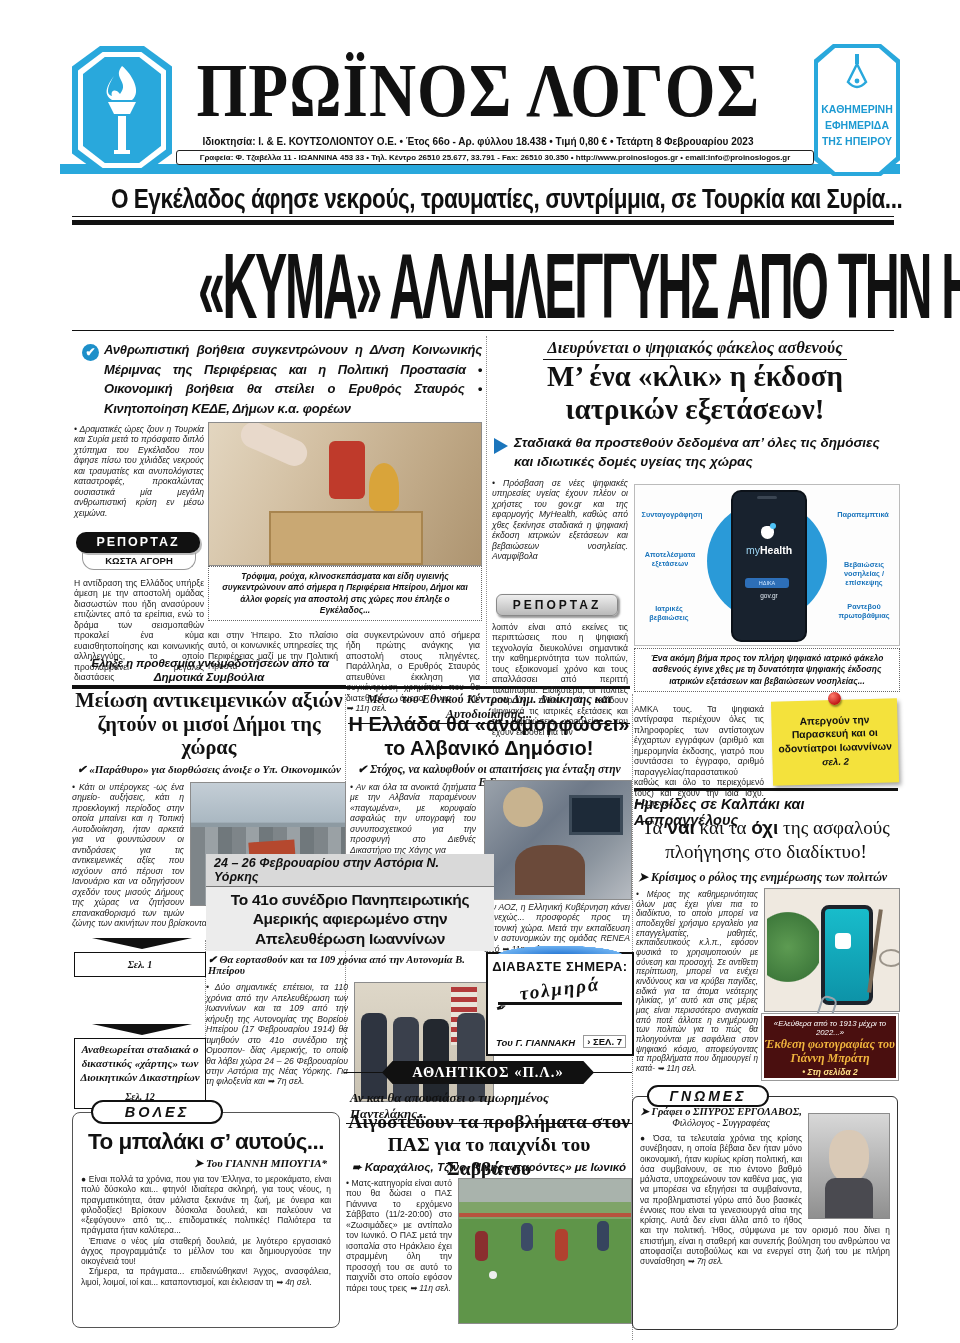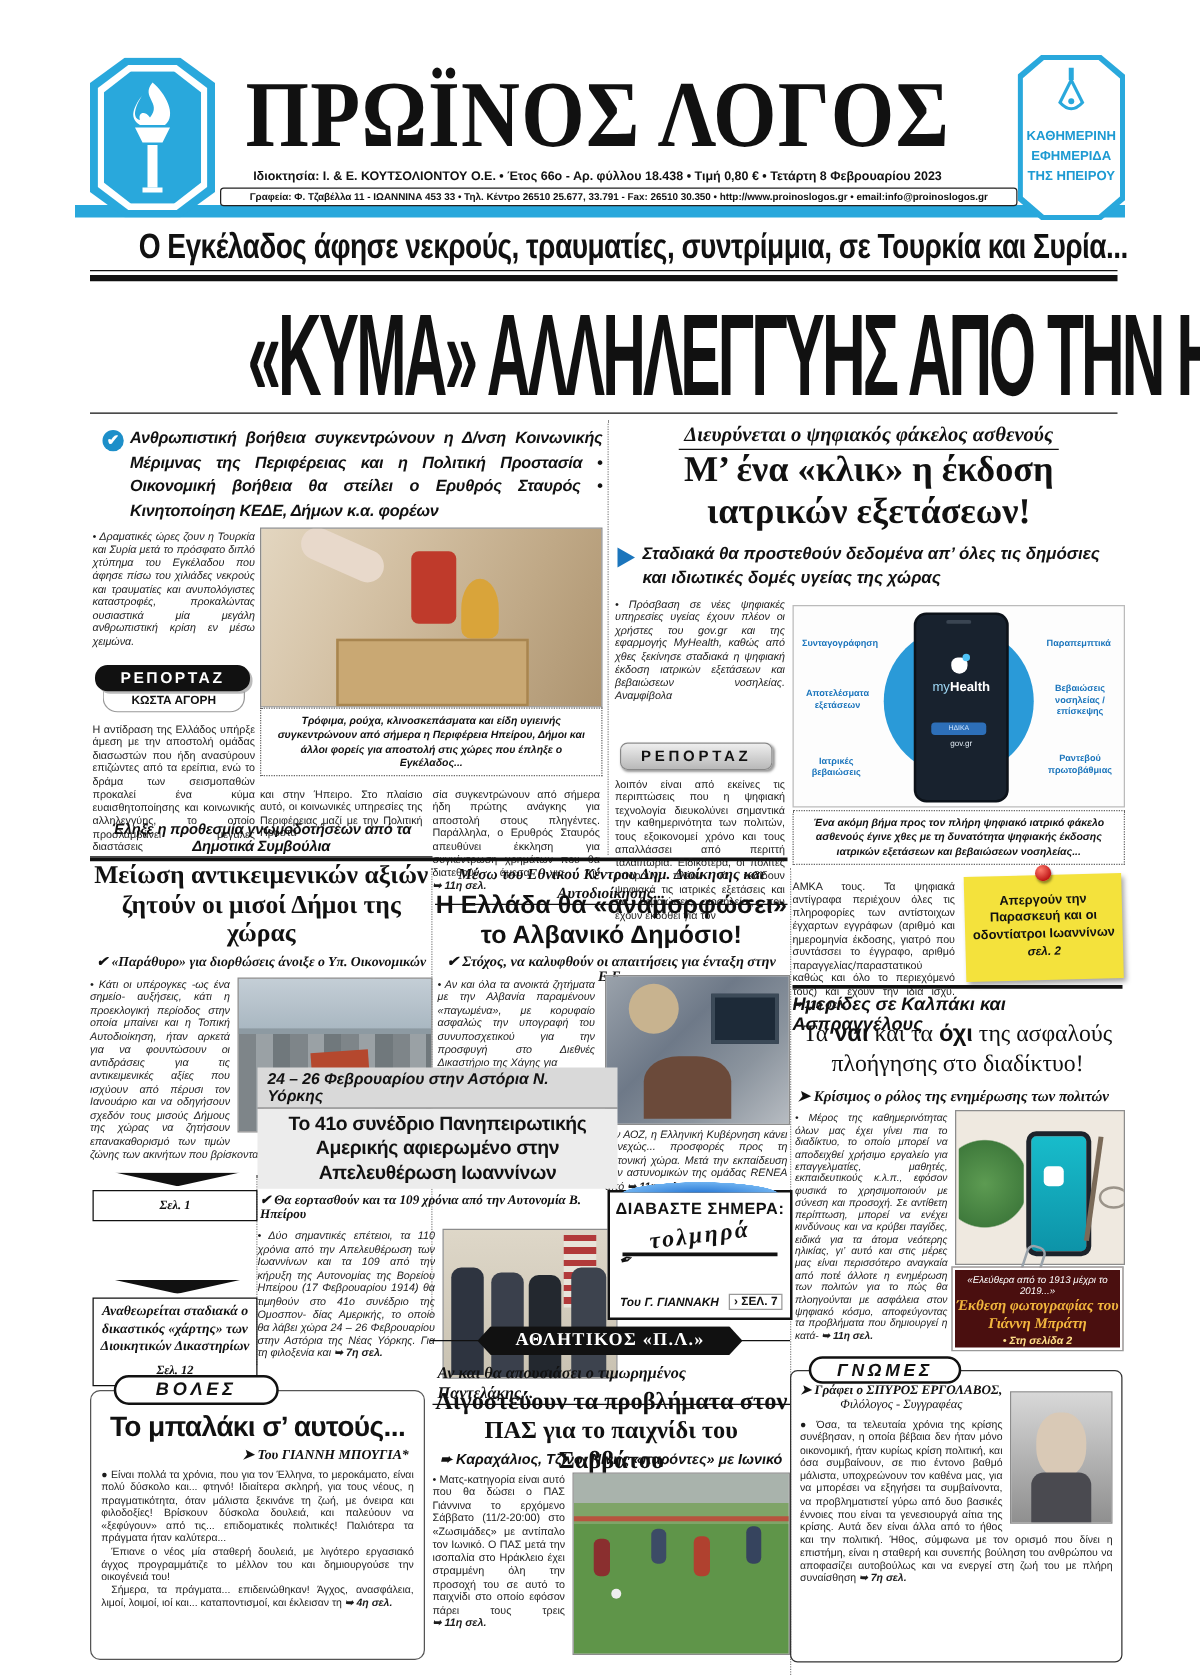--- a/index.html
+++ b/index.html
@@ -2,21 +2,21 @@
 <html><head>
 <meta charset="utf-8">
 <style>
   html,body{margin:0;padding:0;background:#fff}
   #page{position:relative;width:960px;height:1343px;background:#fff;overflow:hidden;
         font-family:"Liberation Sans",sans-serif;color:#111}
   .abs{position:absolute}
   .ser{font-family:"Liberation Serif",serif}
   .b{font-weight:bold}.it{font-style:italic}.ctr{text-align:center}
   .bt{font-size:8.6px;line-height:1.22;text-align:justify;color:#1c1c1c}
-  .pgref{font-weight:bold;font-style:italic;white-space:nowrap}
+  .pgref{font-weight:normal;font-style:italic;white-space:nowrap}
   .kickline{font-weight:bold;font-style:italic;border-bottom:1.5px solid #111;display:inline-block;padding:0 4px 1px}
   .dotv{position:absolute;width:0;border-left:1px dotted #8a8a8a}
   .capbox{position:absolute;border:1px dotted #666;padding:4px 6px;font-size:8.4px;font-style:italic;
           font-weight:bold;text-align:center;line-height:1.35;background:#fff}
   .photo{position:absolute;border:1px solid #8c8c8c;overflow:hidden}
   .badge{border:2px solid #111;border-radius:16px;background:#fff;font-weight:bold;font-style:italic;
          text-align:center;letter-spacing:3px;font-family:"Liberation Sans",sans-serif}
   .check-ic{display:inline-block;width:17px;height:17px;border-radius:50%;background:#1d8fc9;color:#fff;
             text-align:center;font-size:12px;line-height:17px;font-weight:bold;vertical-align:top}
   .rule3{position:absolute;height:0;border-top:3px solid #111}
@@ -123,21 +123,21 @@
       <div style="position:absolute;left:37px;top:31px;width:6px;height:6px;background:#4fc3f7;border-radius:50%"></div>
       <div class="ctr" style="position:absolute;left:0;top:52px;width:100%;color:#fff;font-size:10.5px">
         <span style="color:#9fd8f5">my</span><span class="b">Health</span>
       </div>
       <div class="ctr" style="position:absolute;left:12px;top:86px;width:44px;height:10px;background:#2d6fb8;border-radius:3px;color:#cfe6ff;font-size:5.5px;line-height:10px">ΗΔΙΚΑ</div>
       <div class="ctr" style="position:absolute;left:0;top:100px;width:100%;color:#dfe9f2;font-size:6.5px">gov.gr</div>
     </div>
     <div class="mh-label" style="left:4px;top:26px;width:66px">Συνταγογράφηση</div>
     <div class="mh-label" style="left:196px;top:26px;width:64px">Παραπεμπτικά</div>
     <div class="mh-label" style="left:4px;top:66px;width:62px">Αποτελέσματα εξετάσεων</div>
-    <div class="mh-label" style="left:198px;top:62px;width:62px">Βεβαιώσεις νοσηλείας / επίσκεψης</div>
+    <div class="mh-label" style="left:198px;top:76px;width:62px">Βεβαιώσεις νοσηλείας / επίσκεψης</div>
     <div class="mh-label" style="left:4px;top:120px;width:60px">Ιατρικές βεβαιώσεις</div>
     <div class="mh-label" style="left:198px;top:118px;width:62px">Ραντεβού πρωτοβάθμιας</div>
   </div>
   <div class="capbox" style="left:634px;top:648px;width:252px">Ένα ακόμη βήμα προς τον πλήρη ψηφιακό ιατρικό φάκελο ασθενούς έγινε χθες με τη δυνατότητα ψηφιακής έκδοσης ιατρικών εξετάσεων και βεβαιώσεων νοσηλείας...</div>
 
   <div class="abs bt" style="left:634px;top:704px;width:130px;height:96px">
     <span>ΑΜΚΑ τους. Τα ψηφιακά αντίγραφα περιέχουν όλες τις πληροφορίες των αντίστοιχων έγχαρτων εγγράφων (αριθμό και ημερομηνία έκδοσης, γιατρό που συντάσσει το έγγραφο, αριθμό παραγγελίας/παραστατικού καθώς και όλο το περιεχόμενό τους) και έχουν την ίδια ισχύ.</span> <span class="pgref">➥ 11η σελ.</span>
   </div>
 
   <div class="abs" style="left:772px;top:700px;width:126px;height:84px;background:#f4e23c;transform:rotate(-1.5deg);box-shadow:2px 3px 4px rgba(0,0,0,.35)">
@@ -260,21 +260,21 @@
   <div class="photo" style="left:764px;top:888px;width:134px;height:122px;background:#efe9e0">
     <div style="position:absolute;left:2px;top:10px;width:52px;height:96px;background:radial-gradient(circle at 40% 50%,#5d9b52 0%,#3f7a3c 60%,transparent 62%)"></div>
     <div style="position:absolute;left:56px;top:16px;width:44px;height:92px;background:linear-gradient(#18bccb,#0d93a8);border:4px solid #1d232b;border-radius:8px"></div>
     <div style="position:absolute;left:70px;top:44px;width:16px;height:16px;background:#fff;border-radius:4px"></div>
     <div style="position:absolute;left:108px;top:20px;width:4px;height:84px;background:#7a6a58;transform:rotate(8deg)"></div>
     <div style="position:absolute;left:114px;top:60px;width:20px;height:14px;border:2px solid #9b948a;border-radius:50%"></div>
   </div>
 
   <div class="abs" style="left:818px;top:996px;width:12px;height:26px;border:2.5px solid #9aa3ab;border-radius:6px;transform:rotate(18deg)"></div>
   <div class="abs ctr" style="left:762px;top:1014px;width:136px;height:66px;background:#4a0f0f;border:2px solid #fff;outline:1px solid #999;box-sizing:border-box;padding-top:3px">
-    <div class="it" style="color:#fff;font-size:7.8px">«Ελεύθερα από το 1913 μέχρι το 2019...»</div>
+    <div class="it" style="color:#fff;font-size:7.8px">«Ελεύθερα από το 1913 μέχρι το 2022...»</div>
     <div class="ser b it" style="color:#f2b63e;font-size:12px;line-height:1.15;margin-top:1px">Έκθεση φωτογραφίας του Γιάννη Μπράτη</div>
     <div class="b it" style="color:#ffe08a;font-size:8.5px;margin-top:1px">• Στη σελίδα 2</div>
   </div>
 
   <div class="abs" style="left:632px;top:1096px;width:266px;height:234px;border:1.5px solid #333;border-radius:6px;padding:4px 7px;box-sizing:border-box">
     <div class="badge abs" style="left:14px;top:-12px;width:118px;font-size:14px;padding:1px 0">ΓΝΩΜΕΣ</div>
     <div class="photo" style="position:relative;float:right;width:80px;height:104px;margin:12px 0 4px 6px;background:linear-gradient(#d8d8d8,#8f8f8f)">
       <div style="position:absolute;left:20px;top:16px;width:40px;height:52px;background:#d9c9b6;border-radius:45%"></div>
       <div style="position:absolute;left:16px;top:64px;width:48px;height:40px;background:#4a4a50;border-radius:10px 10px 0 0"></div>
     </div>

